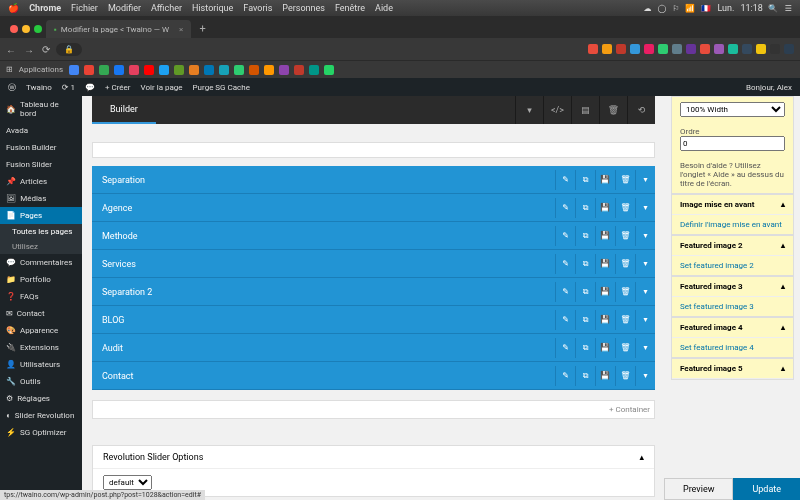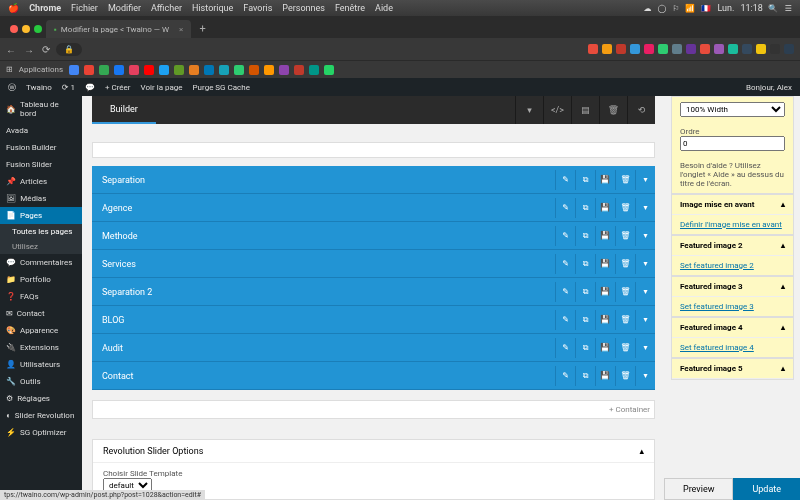--- a/index.html
+++ b/index.html
@@ -36,31 +36,31 @@
 .btab{padding:8px 18px;color:#aaa;font-size:9px;cursor:pointer}
 .btab.active{border-bottom:2px solid #3498db;color:#fff}
 .btools{margin-left:auto;display:flex}
 .btool{width:28px;height:28px;display:flex;align-items:center;justify-content:center;color:#aaa;border-left:1px solid #1a1a1a;cursor:pointer;font-size:9px}
 .empty{background:#fff;border:1px solid #ddd;height:16px;margin-bottom:8px}
 .rows{margin-bottom:10px}
 .row{background:#2294d4;color:#fff;display:flex;align-items:center;border-bottom:1px solid #1a7eb8;height:28px}
 .row .label{padding:0 10px;flex:1;font-size:9px}
 .row .acts{display:flex}
 .row .act{width:20px;height:20px;display:flex;align-items:center;justify-content:center;border-left:1px solid #1a7eb8;cursor:pointer;font-size:8px}
-.addcont{background:#fff;border:1px solid #ddd;padding:4px;text-align:right;color:#888;font-size:8px;margin-bottom:20px}
+.addcont{background:#fff;border:1px solid #ddd;padding:4px;text-align:right;color:#888;font-size:8px;margin-bottom:26px}
 .panel{background:#fff;border:1px solid #ddd;margin-bottom:10px}
 .panel .phead{padding:6px 10px;font-size:9px;display:flex;justify-content:space-between;cursor:pointer;border-bottom:1px solid #eee}
 .panel .pbody{padding:6px 10px;font-size:8px;color:#555}
 .panel select{font-size:8px;padding:1px}
 .rside{width:135px;padding:0 6px}
 .rbox{background:#fef9c3;border:1px solid #ddd;margin-bottom:0}
 .rbox .rhead{padding:5px 8px;font-size:8px;font-weight:bold;display:flex;justify-content:space-between;cursor:pointer;border-bottom:1px solid #eee}
 .rbox .rbody{padding:5px 8px;font-size:8px;color:#555}
 .rbox select,.rbox input{width:100%;font-size:8px;padding:1px}
-.rbox a{color:#0073aa;text-decoration:underline;cursor:pointer}
+.rbox a{color:#0073aa;cursor:pointer}
 .footer{position:fixed;bottom:0;right:0;display:flex;gap:0}
 .footer button{border:1px solid #ccc;padding:5px 18px;font-size:9px;cursor:pointer}
 .footer .prev{background:#f1f1f1}
 .footer .upd{background:#0073aa;color:#fff;border-color:#0073aa}
 .status{position:fixed;bottom:0;left:0;background:#ddd;font-size:7px;padding:1px 4px;color:#333}
 </style>
 </head>
 <body>
 
 <div class="menubar">
@@ -294,21 +294,20 @@
         </div>
       </div>
       <div class="addcont">+ Container</div>
 
       <div class="panel">
         <div class="phead">
             <span>Revolution Slider Options</span>
             <span>▴</span>
           </div>
         <div class="pbody">
-          <div>Choisir Slide Template</div>
           <select><option>default</option></select>
         </div>
       </div>
 
       <div class="panel">
         <div class="phead">
             <span>Fusion Page Options</span>
             <span>▴</span>
           </div>
       </div>

